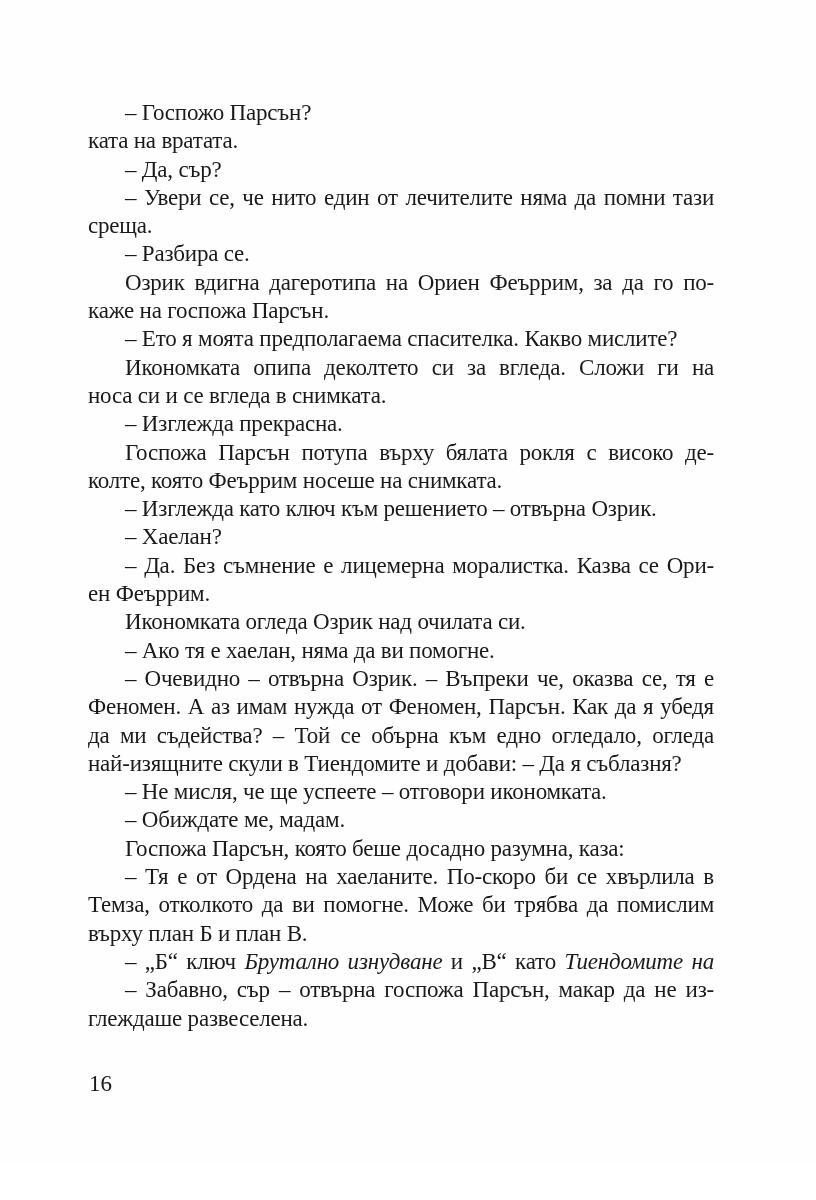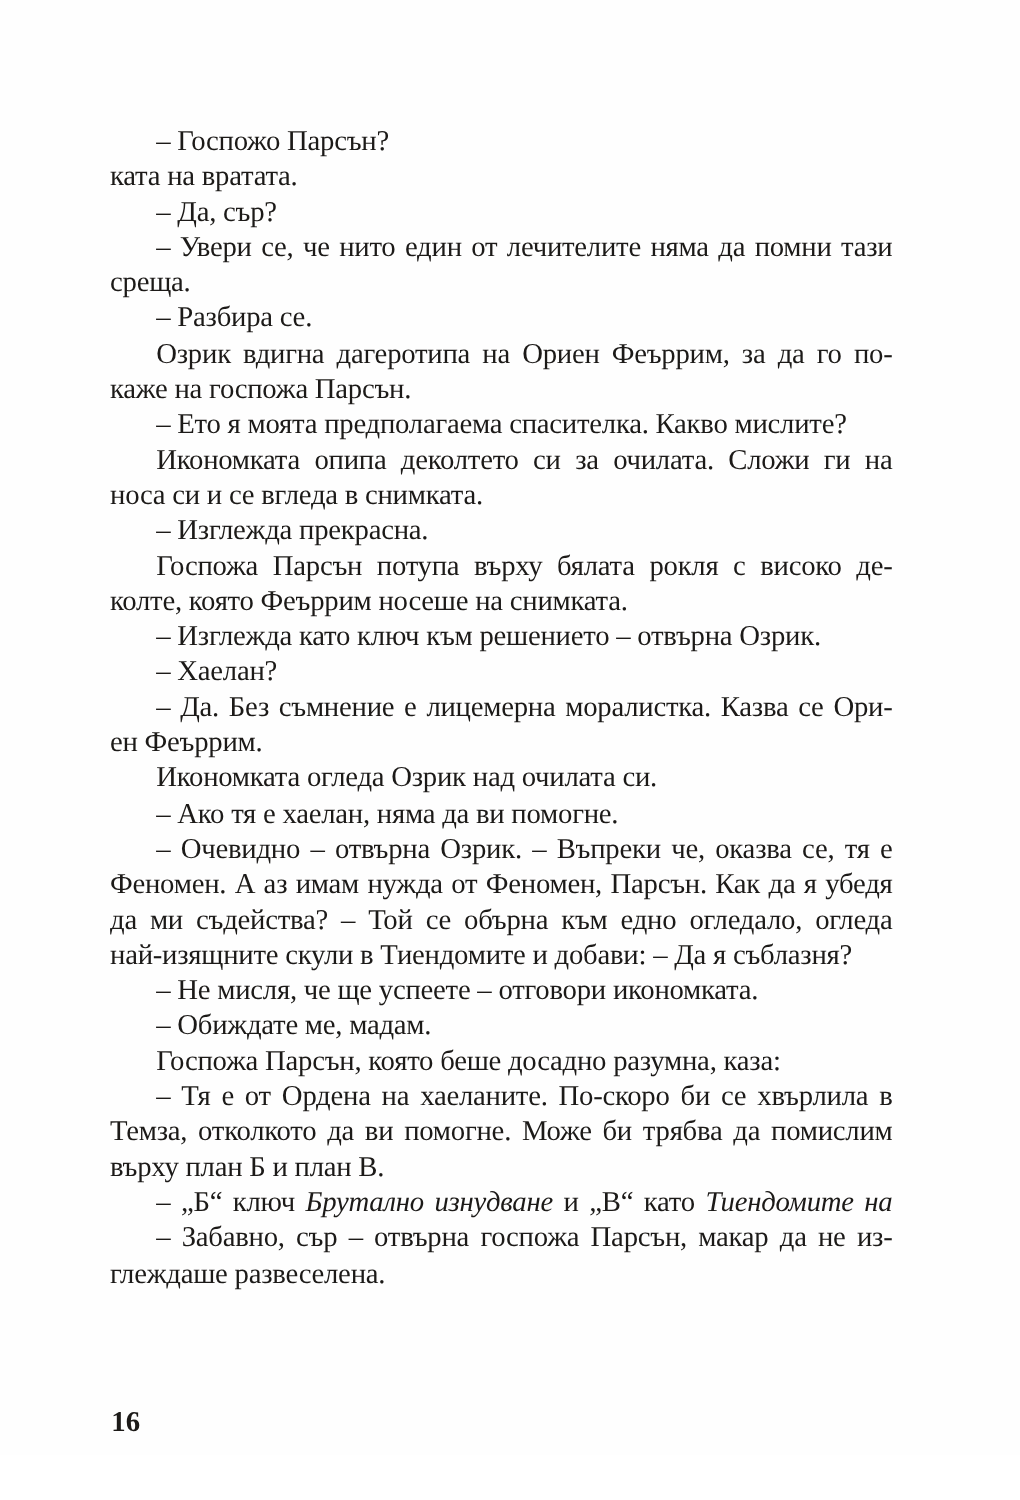--- a/index.html
+++ b/index.html
@@ -31,24 +31,23 @@
   }
   .line.j {
     text-align: justify;
     text-align-last: justify;
   }
   .line.indent { text-indent: 37px; }
   .it { font-style: italic; }
   .page-number {
     position: absolute;
     left: 89px;
-    top: 1124px;
+    top: 1070px;
     font-size: 23px;
     line-height: 28px;
-    font-weight: bold;
   }
 </style>
 </head>
 <body>
 
 <div class="page" style="background: rgb(254, 254, 254); color: rgb(28, 26, 24);">
   <div class="text-block">
       <div class="paragraph">
         <div class="line indent">– Госпожо Парсън?</div>
       </div>
@@ -66,21 +65,21 @@
         <div class="line indent">– Разбира се.</div>
       </div>
       <div class="paragraph">
         <div class="line j indent">Озрик вдигна дагеротипа на Ориен Феъррим, за да го по-</div>
         <div class="line">каже на госпожа Парсън.</div>
       </div>
       <div class="paragraph">
         <div class="line indent">– Ето я моята предполагаема спасителка. Какво мислите?</div>
       </div>
       <div class="paragraph">
-        <div class="line j indent">Икономката опипа деколтето си за очилата. Сложи ги на</div>
+        <div class="line j indent">Икономката опипа деколтето си за вгледа. Сложи ги на</div>
         <div class="line">носа си и се вгледа в снимката.</div>
       </div>
       <div class="paragraph">
         <div class="line indent">– Изглежда прекрасна.</div>
       </div>
       <div class="paragraph">
         <div class="line j indent">Госпожа Парсън потупа върху бялата рокля с високо де-</div>
         <div class="line">колте, която Феъррим носеше на снимката.</div>
       </div>
       <div class="paragraph">

